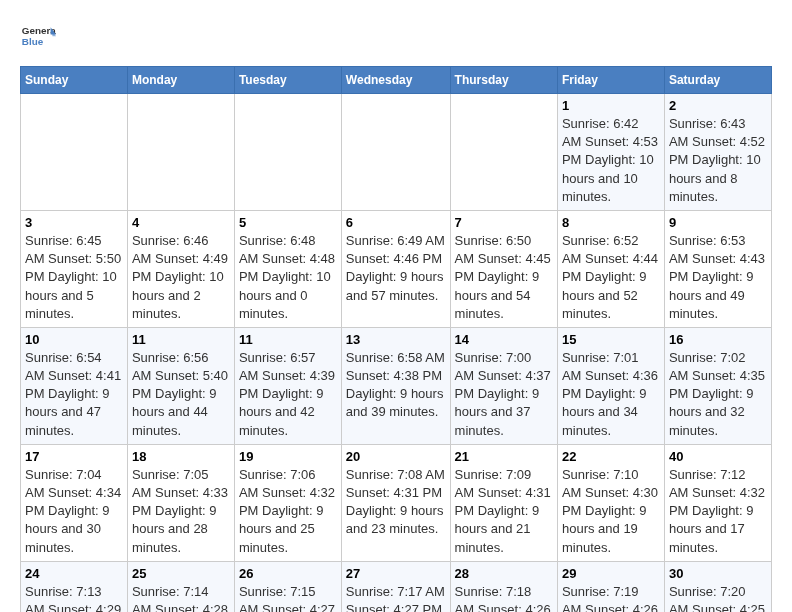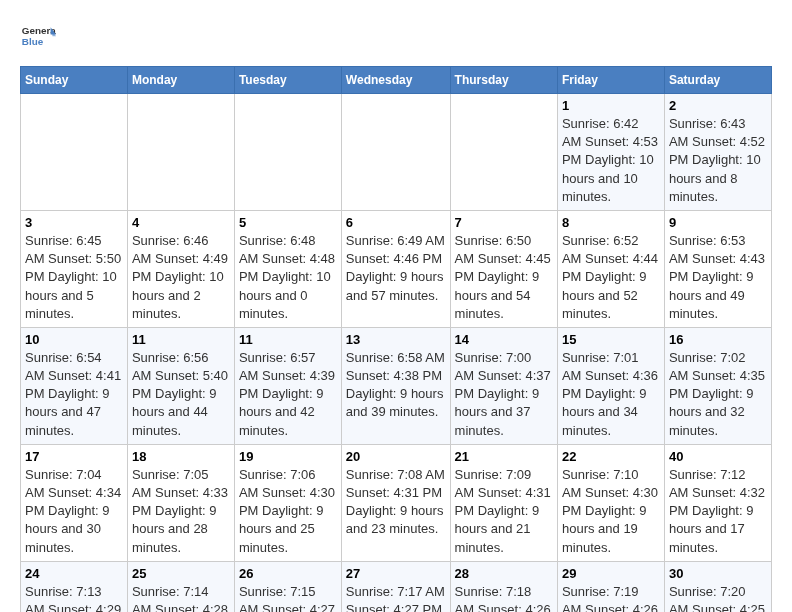--- a/index.html
+++ b/index.html
@@ -225,21 +225,21 @@
         </td>
         <td>
           <span class="day-number">18</span>
           <div class="day-info">Sunrise: 7:05 AM
 Sunset: 4:33 PM
 Daylight: 9 hours and 28 minutes.</div>
         </td>
         <td>
           <span class="day-number">19</span>
           <div class="day-info">Sunrise: 7:06 AM
-Sunset: 4:30 PM
+Sunset: 4:32 PM
 Daylight: 9 hours and 25 minutes.</div>
         </td>
         <td>
           <span class="day-number">20</span>
           <div class="day-info">Sunrise: 7:08 AM
 Sunset: 4:31 PM
 Daylight: 9 hours and 23 minutes.</div>
         </td>
         <td>
           <span class="day-number">21</span>

